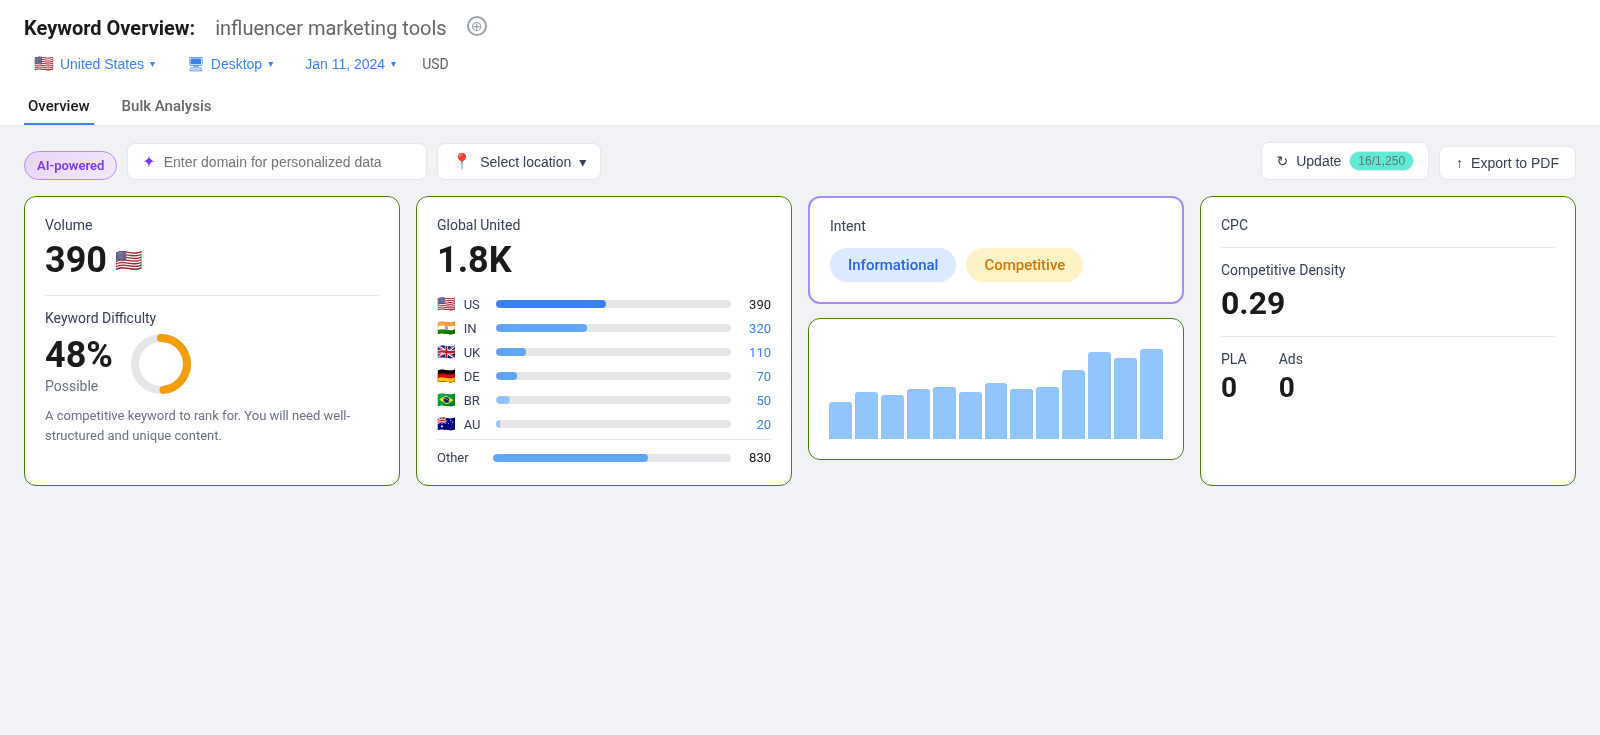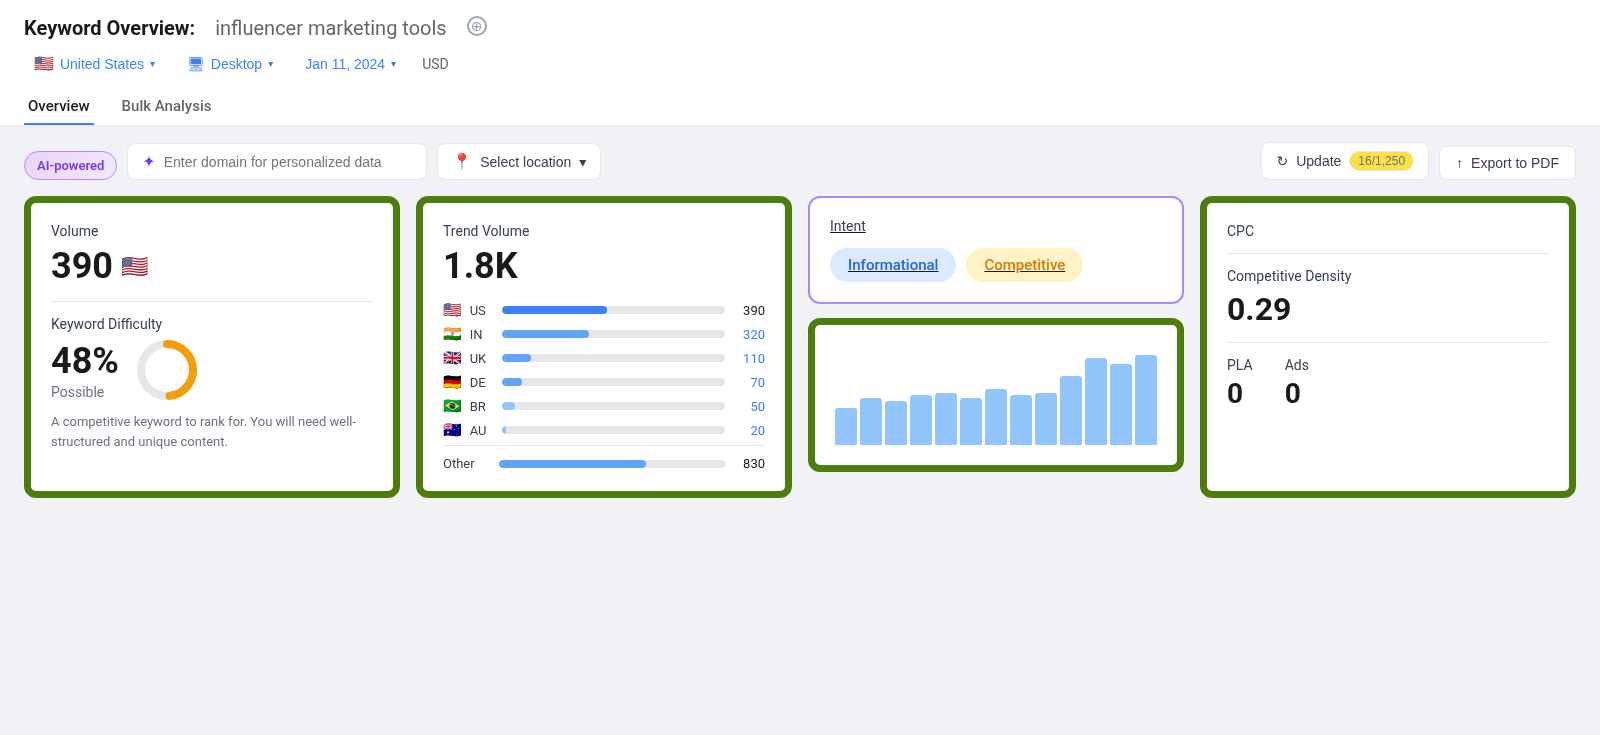--- a/index.html
+++ b/index.html
@@ -144,21 +144,21 @@
       gap: 8px;
       background: #fff;
       border: 1.5px solid #e5e7eb;
       border-radius: 8px;
       padding: 8px 14px;
       cursor: pointer;
       font-size: 14px;
       color: #374151;
     }
     .update-count {
-      background: #fde047;
+      background: #5eead4;
       border-radius: 12px;
       padding: 2px 8px;
       font-size: 12px;
       color: #6b7280;
       border: 1px solid #e5e7eb;
     }
     .export-btn {
       display: flex;
       align-items: center;
       gap: 8px;
@@ -172,21 +172,21 @@
     }
     .cards-row {
       display: grid;
       grid-template-columns: 1fr 1fr 1fr 1fr;
       gap: 16px;
     }
     .card {
       background: #fff;
       border-radius: 12px;
       padding: 20px;
-      border: 7px solid #4d7c0f;
+      border: 1px solid #4d7c0f;
     }
     .card-label {
       font-size: 14px;
       color: #374151;
       margin-bottom: 6px;
     }
     .card-value-large {
       font-size: 36px;
       font-weight: 700;
       color: #1a1a1a;
@@ -349,21 +349,20 @@
     .pla-item .pla-value {
       font-size: 28px;
       font-weight: 700;
       color: #1a1a1a;
     }
     
     .intent-trend-col {
       display: flex;
       flex-direction: column;
       gap: 14px;
-      text-decoration: underline;
     }
   </style>
 </head>
 <body>
 
 <div class="page">
 
   <div class="header">
     <div class="title-row">
       <span class="title-keyword">Keyword Overview:</span>
@@ -435,21 +434,21 @@
           <svg class="donut-svg" viewBox="0 0 64 64">
             <circle cx="32" cy="32" r="26" fill="none" stroke="#e5e7eb" stroke-width="8"></circle>
             <circle cx="32" cy="32" r="26" fill="none" stroke="#f59e0b" stroke-width="8" stroke-dasharray="78.54 163.36" stroke-linecap="round"></circle>
           </svg>
         </div>
       </div>
       <div class="kd-desc">A competitive keyword to rank for. You will need well-structured and unique content.</div>
     </div>
 
     <div class="card">
-      <div class="card-label">Trend Volume</div>
+      <div class="card-label">Global United</div>
       <div class="gv-value">1.8K</div>
       <div id="country-bars">
           <div class="country-row">
     <span class="country-flag">🇺🇸</span>
     <span class="country-code">US</span>
     <div class="bar-bg">
       <div class="bar-fill" style="background:#3b82f6;width:47%"></div>
     </div>
     <span class="country-num">390</span>
   </div>

